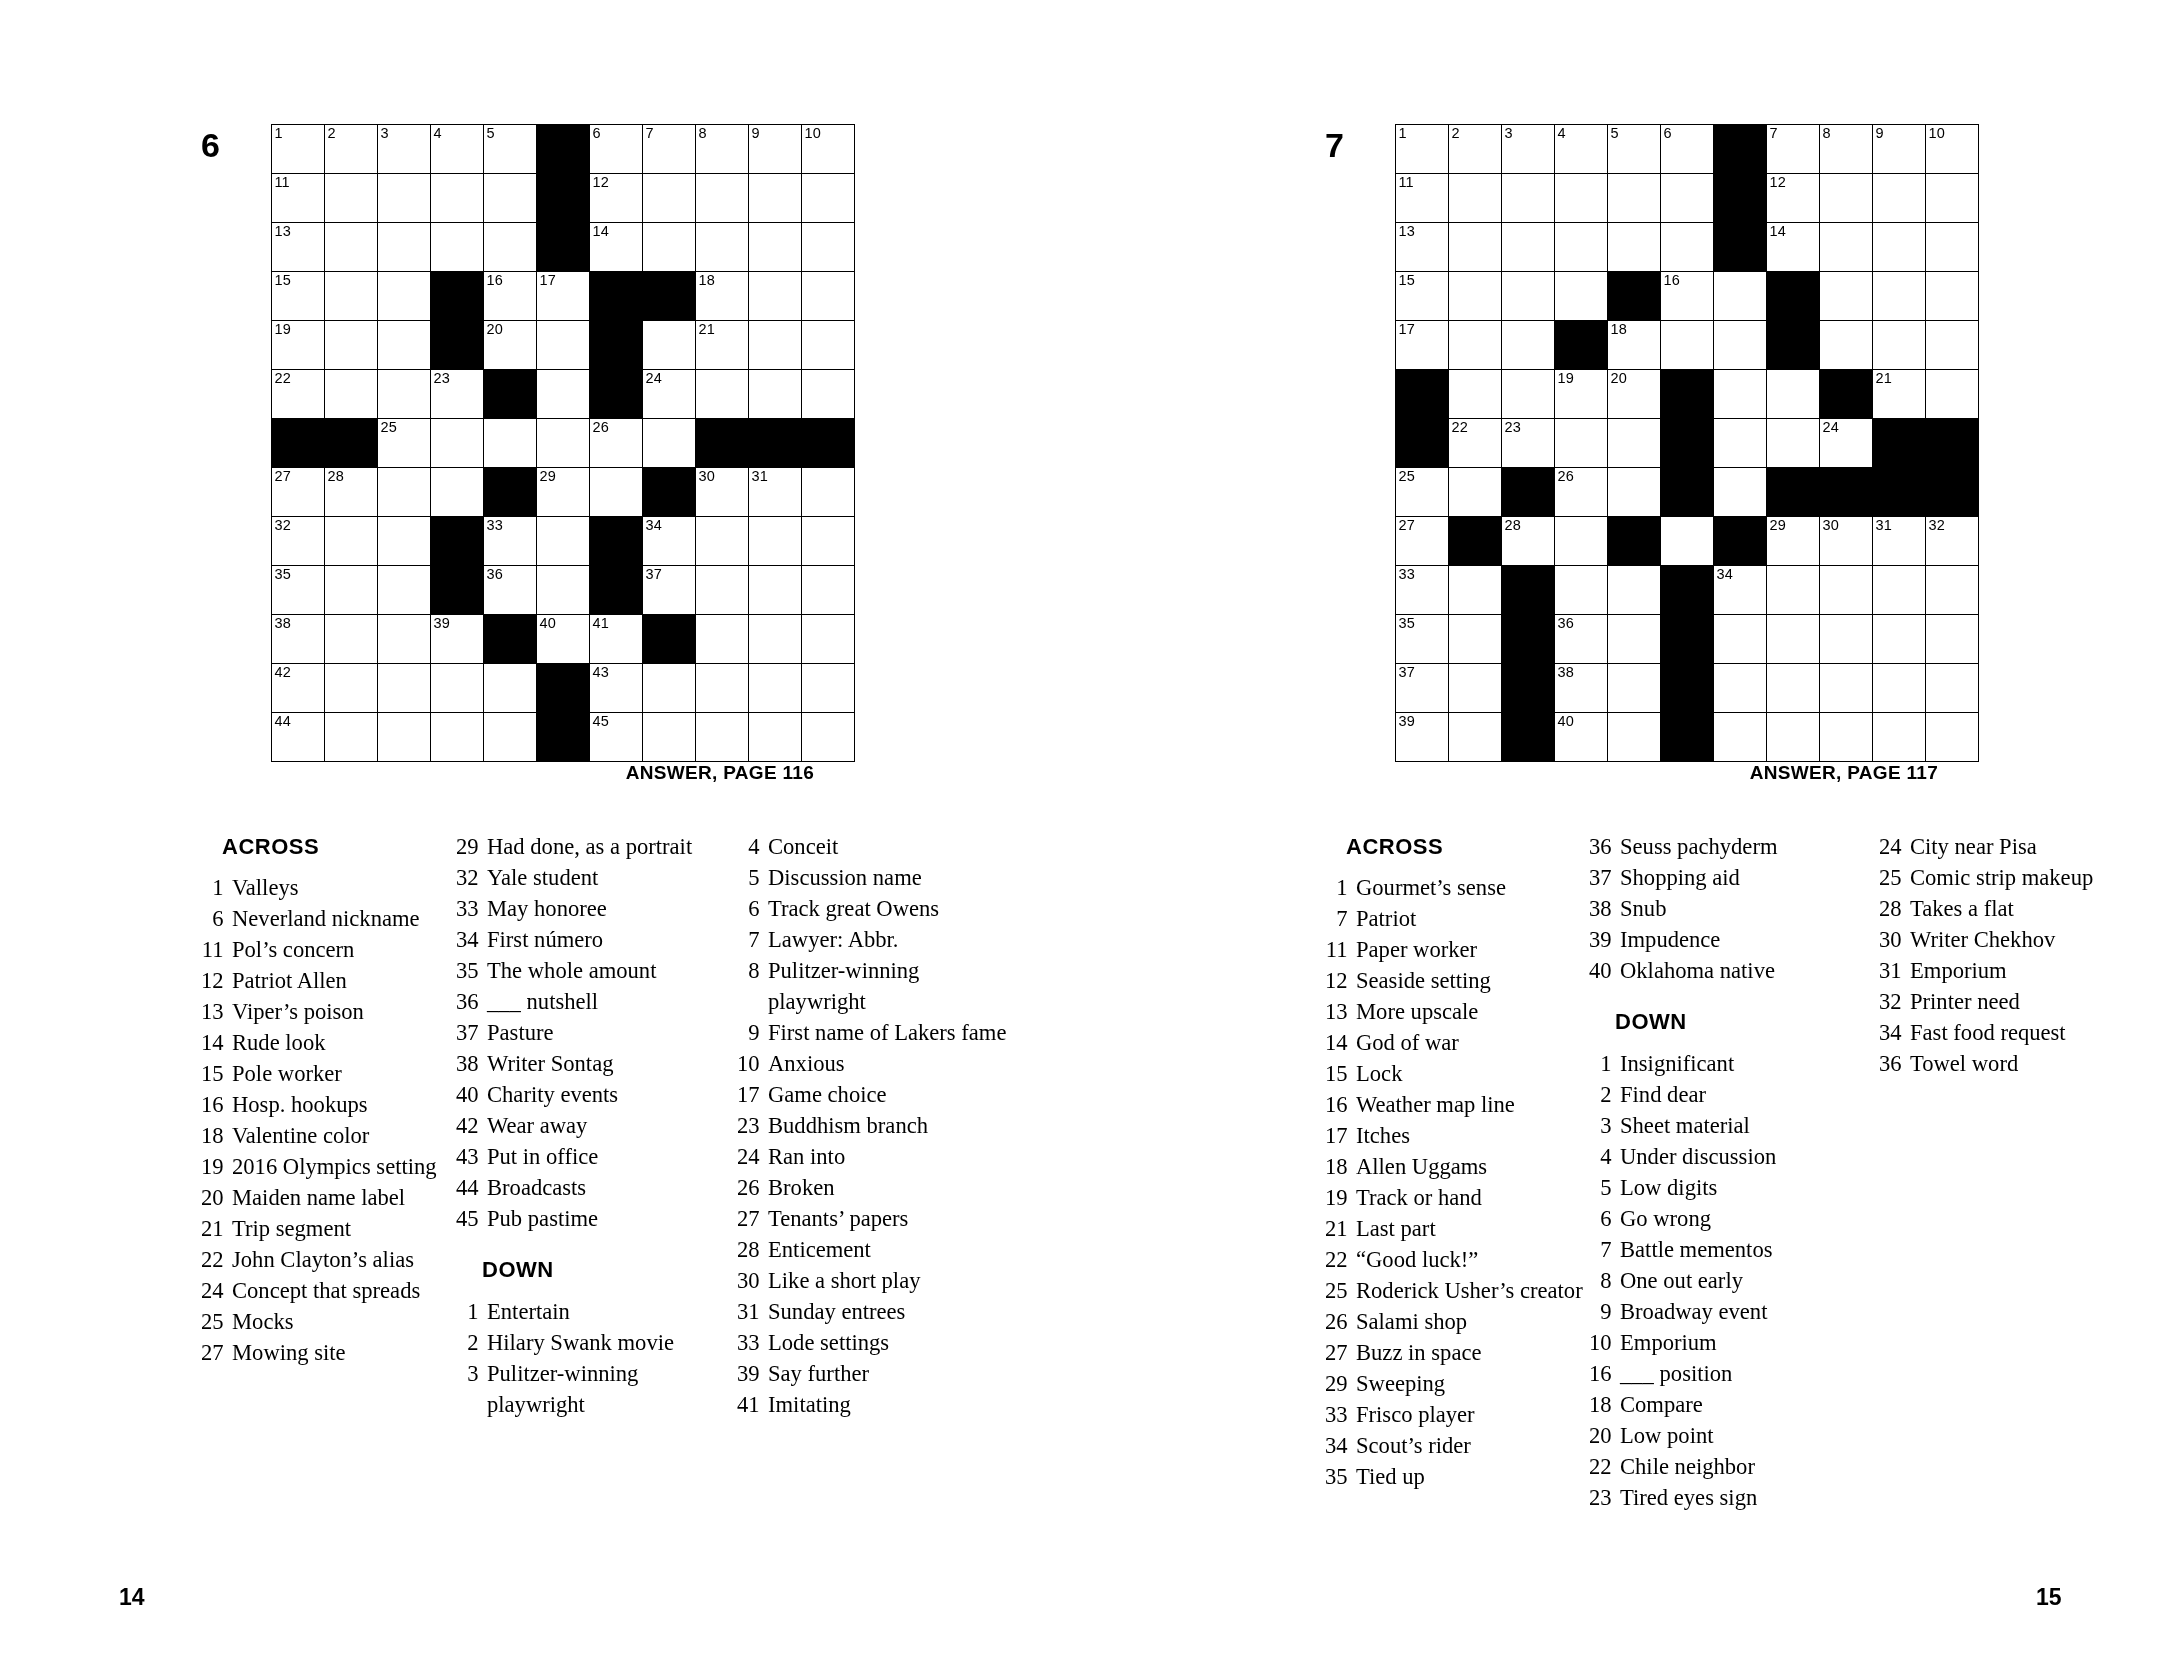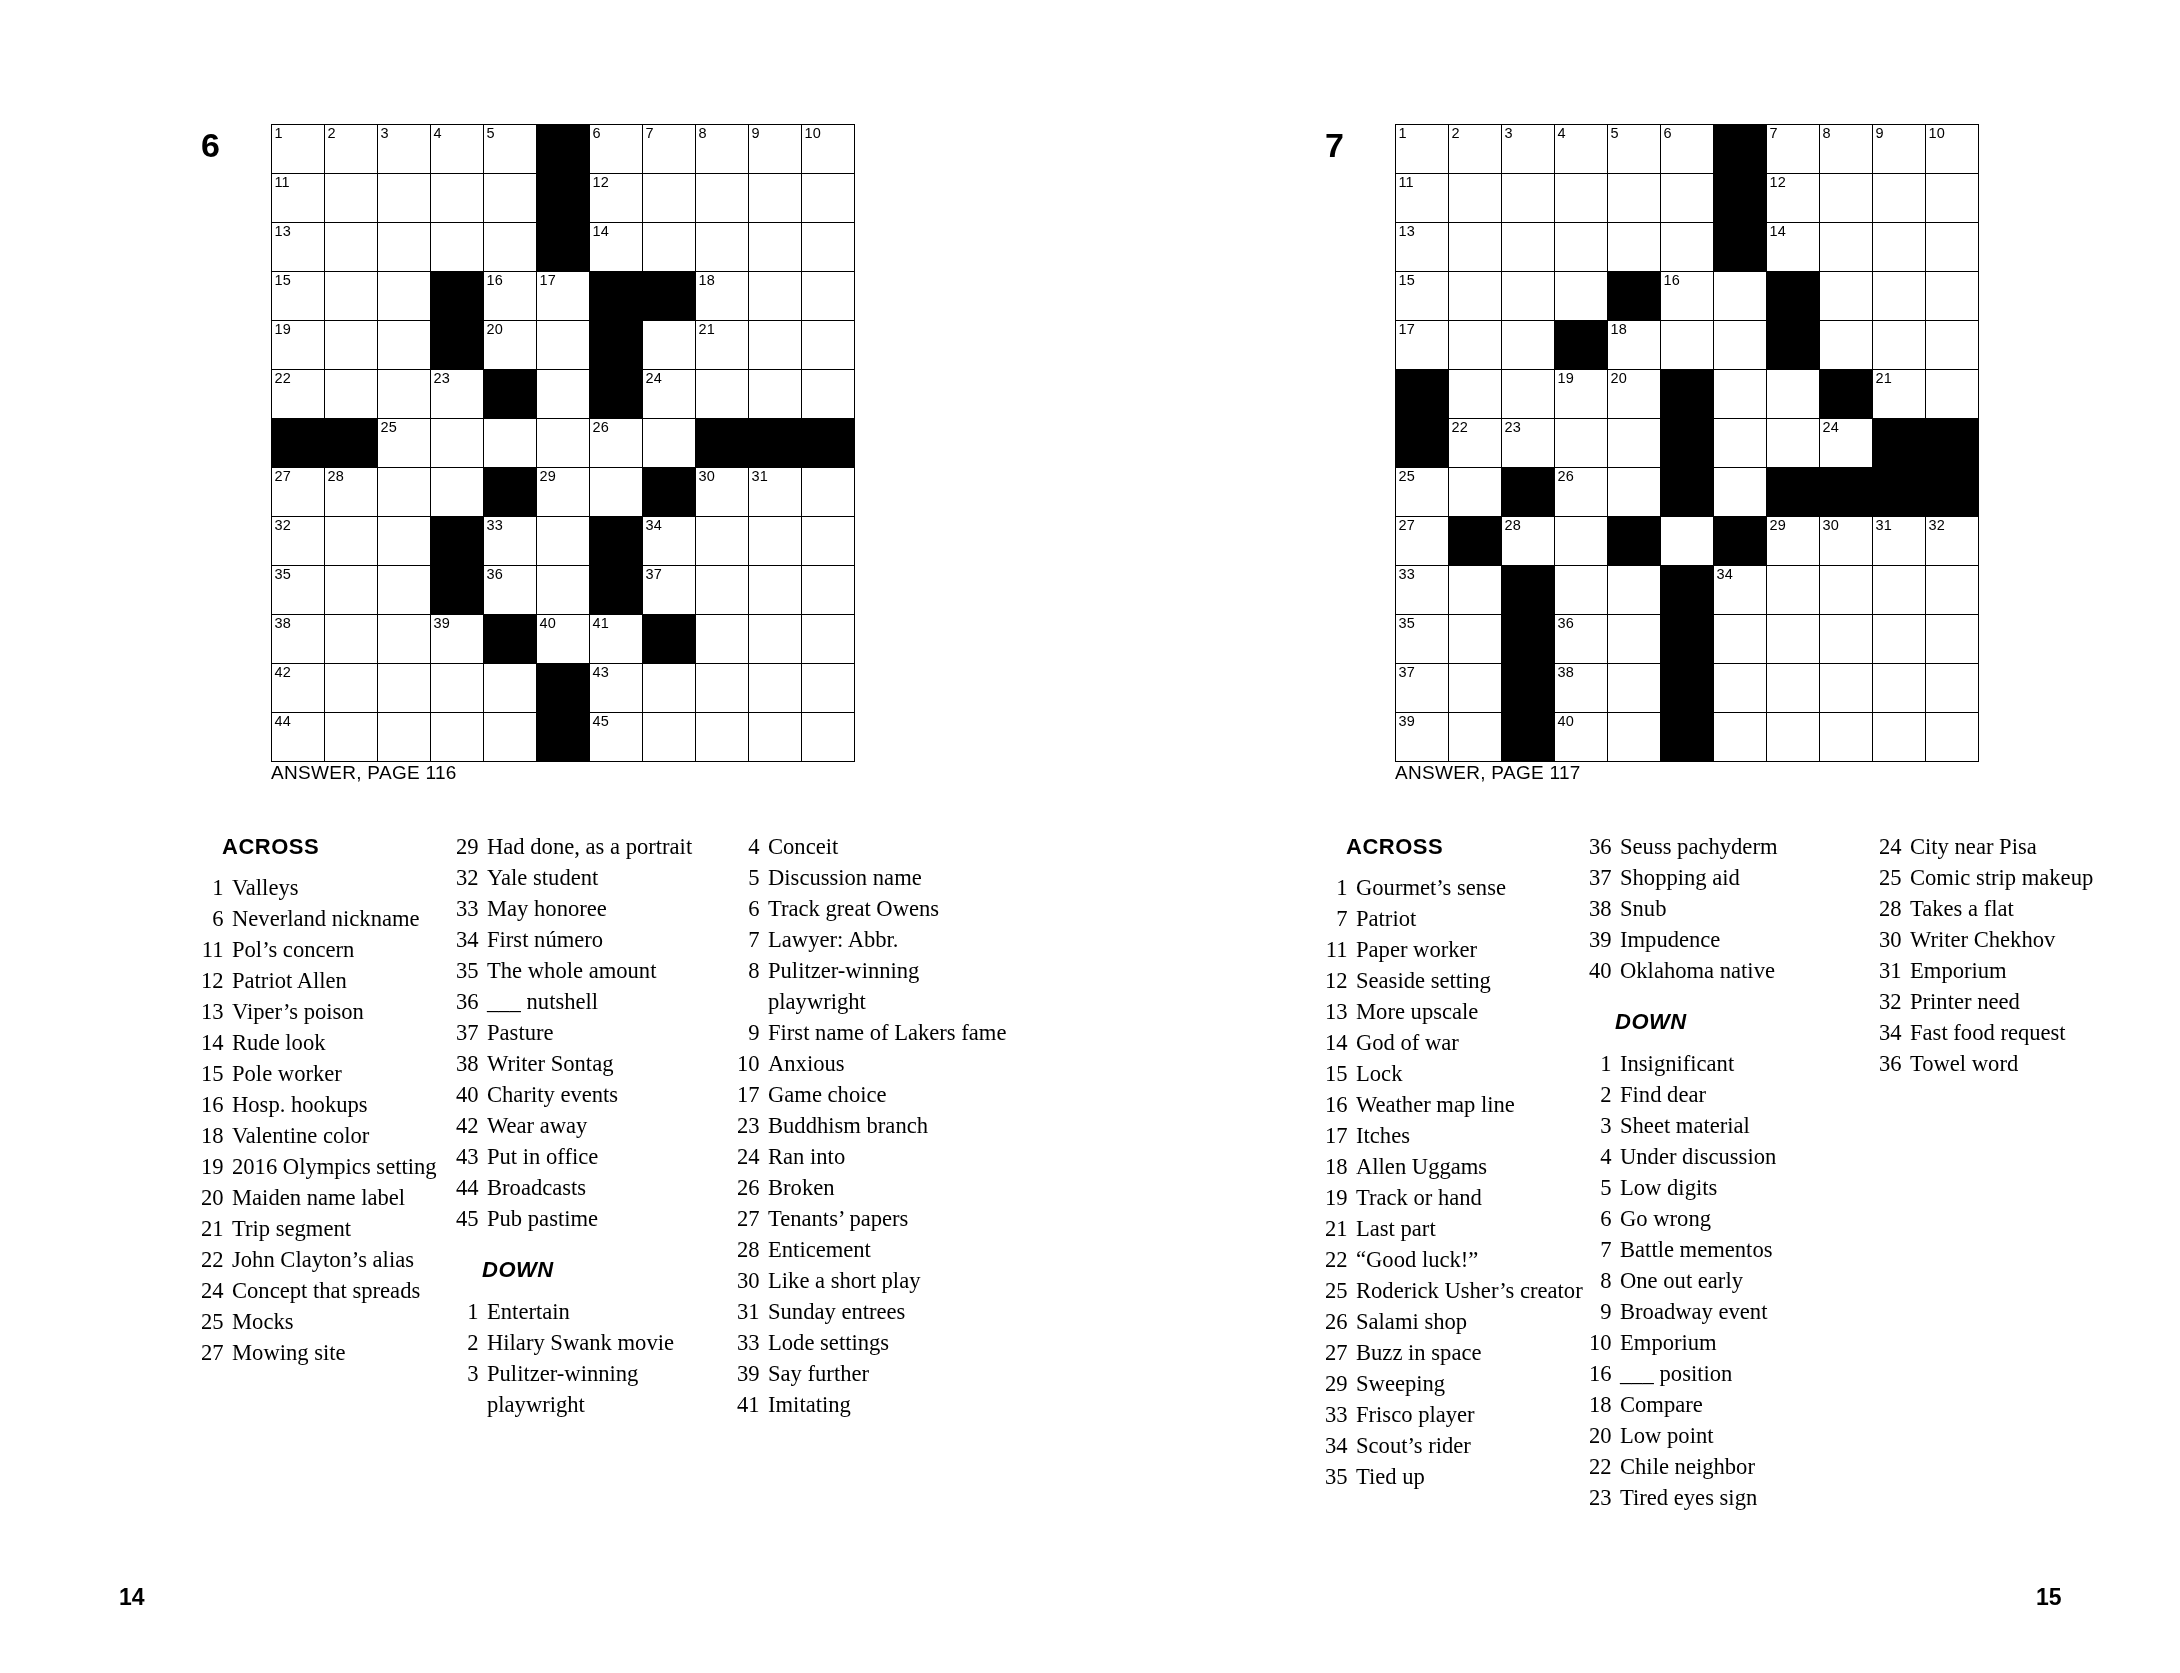--- a/index.html
+++ b/index.html
@@ -53,42 +53,43 @@
     left: 2.6px;
     font-family: "Liberation Sans", sans-serif;
     font-size: 14.5px;
     line-height: 15.3px;
     color: #000;
   }
 
   .answer-line {
     position: absolute;
     font-family: "Liberation Sans", sans-serif;
-    font-weight: normal;
+    font-weight: bold;
     font-size: 19px;
     letter-spacing: 0.3px;
+    text-align: right;
   }
 
   
   .clue-col {
     position: absolute;
     font-family: "Liberation Serif", serif;
     font-size: 22.6px;
     line-height: 31px;
     margin-left: 48px;
   }
   .clue-head {
     font-family: "Liberation Sans", sans-serif;
     font-weight: bold;
     font-size: 22px;
     letter-spacing: 0.5px;
     margin-bottom: 10.2px;
     padding-left: 29px;
   }
-  .clue-head.indent-more { padding-left: 34px; font-style: italic; }
+  .clue-head.indent-more { padding-left: 34px; }
   .clue {
     display: flex;
     align-items: flex-start;
     margin-bottom: 0px;
   }
   .clue .n {
     width: 39px;
     flex: 0 0 39px;
     text-align: right;
     padding-right: 8.5px;

